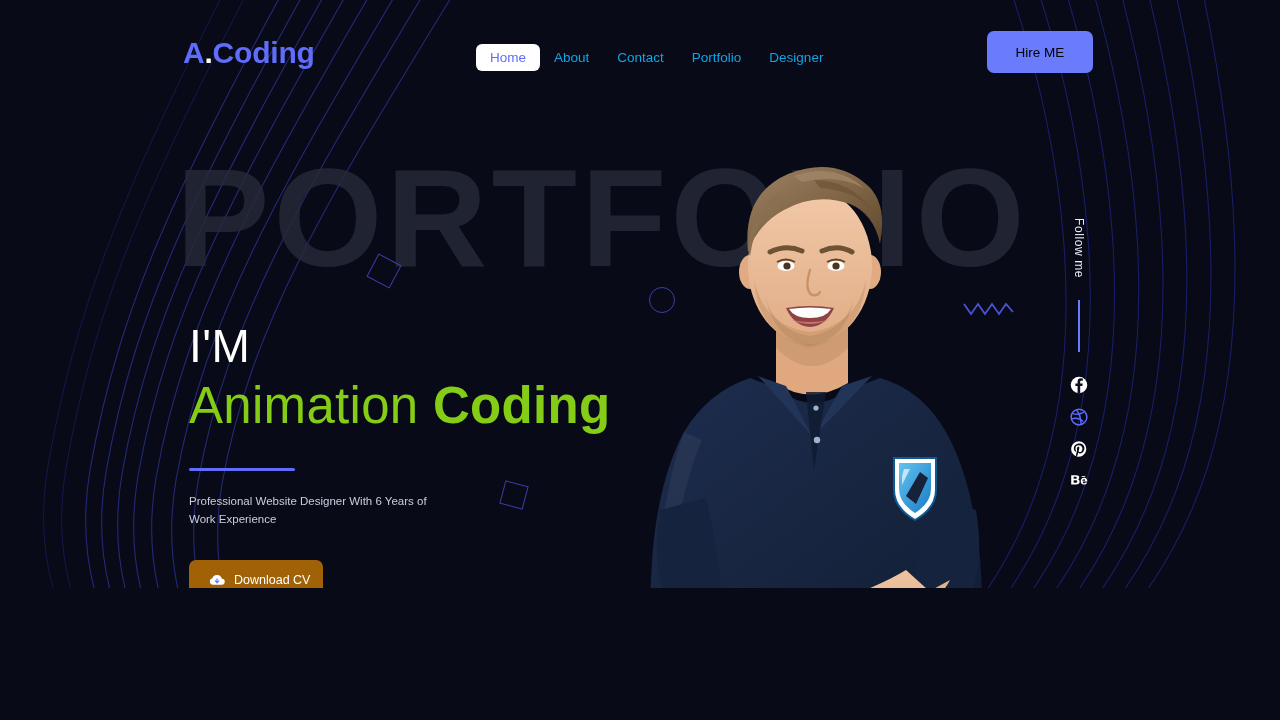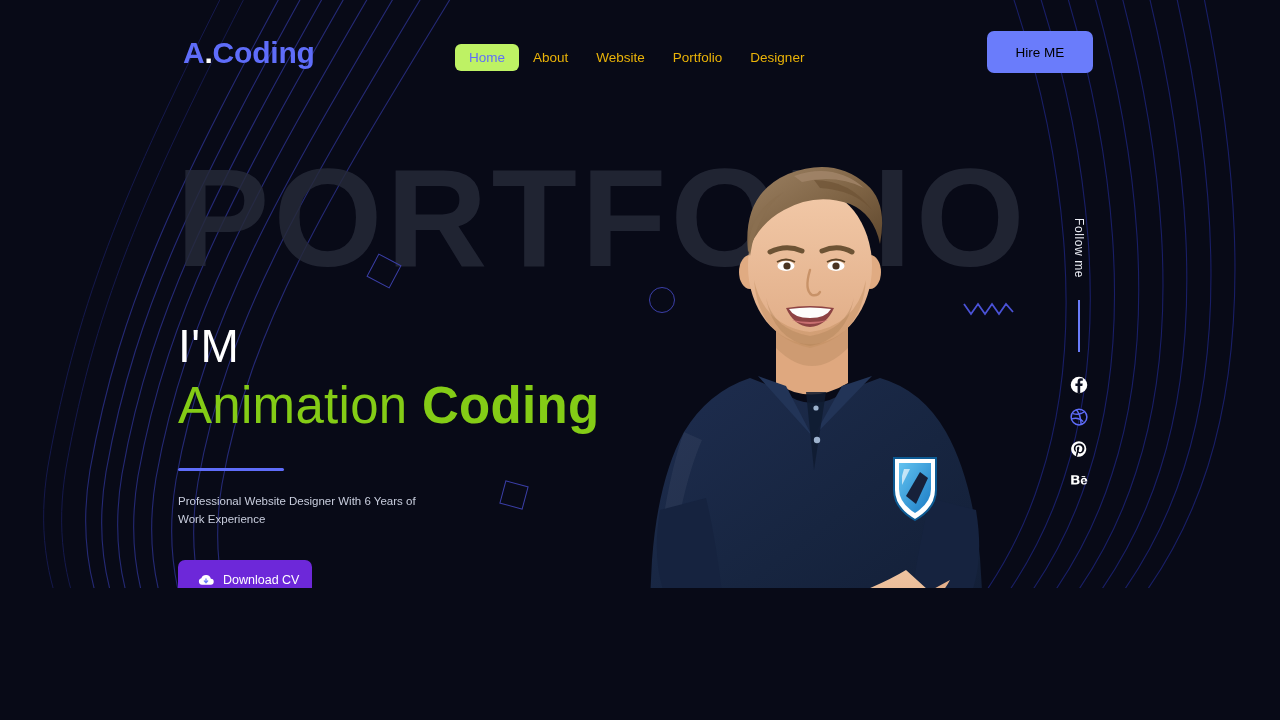--- a/index.html
+++ b/index.html
@@ -23,51 +23,51 @@
   }
   .logo {
     position:absolute; left:183px; top:36px;
     font-size:30px; font-weight:bold; letter-spacing:-0.2px;
     color:#5f6dfa; white-space:nowrap;
   }
   .logo .dot { color:#ffffff; }
 
   .nav { position:absolute; left:455px; top:44px; display:flex; align-items:center; gap:0px; }
   .nav-item {
-    font-size:13.5px; color:#eab308; padding:6px 14px;
+    font-size:13.5px; color:#0ea5e9; padding:6px 14px;
     border-radius:6px; white-space:nowrap; cursor:pointer;
   }
-  .nav-item.active { background:#bef264; color:#5f6dfa; }
+  .nav-item.active { background:#ffffff; color:#5f6dfa;margin-left:21px; }
 
   .hire-btn {
     position:absolute; right:187px; top:31px;
     width:106px; height:42px; border-radius:7px;
     background:#6a7cfb; color:#000000; border:none;
     font-size:13.5px; font-family:"Liberation Sans", sans-serif;
     cursor:pointer; display:flex; align-items:center; justify-content:center;
   }
 
   
   .watermark {
     position:absolute; left:176px; top:148px;
     font-size:140px; font-weight:bold; letter-spacing:4px;
     color:#262a39; opacity:0.82; white-space:nowrap;
     z-index:5; user-select:none; line-height:1;
   }
 
   
-  .hero { position:absolute; left:178px; top:320px; z-index:25; width:520px; }
+  .hero { position:absolute; left:189px; top:320px; z-index:25; width:520px; }
   .hero-line1 { font-size:46px; color:#ffffff; font-weight:300; line-height:1.15; letter-spacing:0.5px; }
   .hero-line2 { font-size:51px; color:#84cc16; font-weight:300; line-height:1.2; letter-spacing:0.3px; margin-top:2px; white-space:nowrap; }
   .hero-line2 b { font-weight:bold; }
   .accent-bar { width:106px; height:3px; background:#5f6dfa; margin-top:32px; border-radius:2px; }
   .hero-sub { margin-top:22px; font-size:11.5px; color:#c9cede; line-height:1.55; max-width:240px; }
   .cv-btn {
     margin-top:31px; width:134px; height:41px; border-radius:7px;
-    background:#6d28d9; border:none; color:#ffffff;
+    background:#a16207; border:none; color:#ffffff;
     font-size:12.5px; font-family:"Liberation Sans", sans-serif;
     display:flex; align-items:center; gap:9px; padding-left:20px; cursor:pointer;text-align:right;
   }
   .cv-btn svg { flex:none; }
 
   
   .shape { position:absolute; z-index:15; pointer-events:none; }
   .sq-outline { border:1.6px solid #3b3fa8; }
 
   
@@ -120,21 +120,21 @@
       </g>
     </svg>
   </div>
 
   <header class="header">
     <div class="logo"><span>A</span><span class="dot">.</span><span>Coding</span></div>
 
     <nav class="nav">
       <span class="nav-item active">Home</span>
       <span class="nav-item">About</span>
-      <span class="nav-item">Website</span>
+      <span class="nav-item">Contact</span>
       <span class="nav-item">Portfolio</span>
       <span class="nav-item">Designer</span>
     </nav>
 
     <button class="hire-btn">Hire ME</button>
   </header>
 
   <div class="watermark">PORTFOLIO</div>
 
   <div class="shape sq-outline" style="left:371px; top:258px; width:26px; height:26px; transform:rotate(28deg);"></div>

